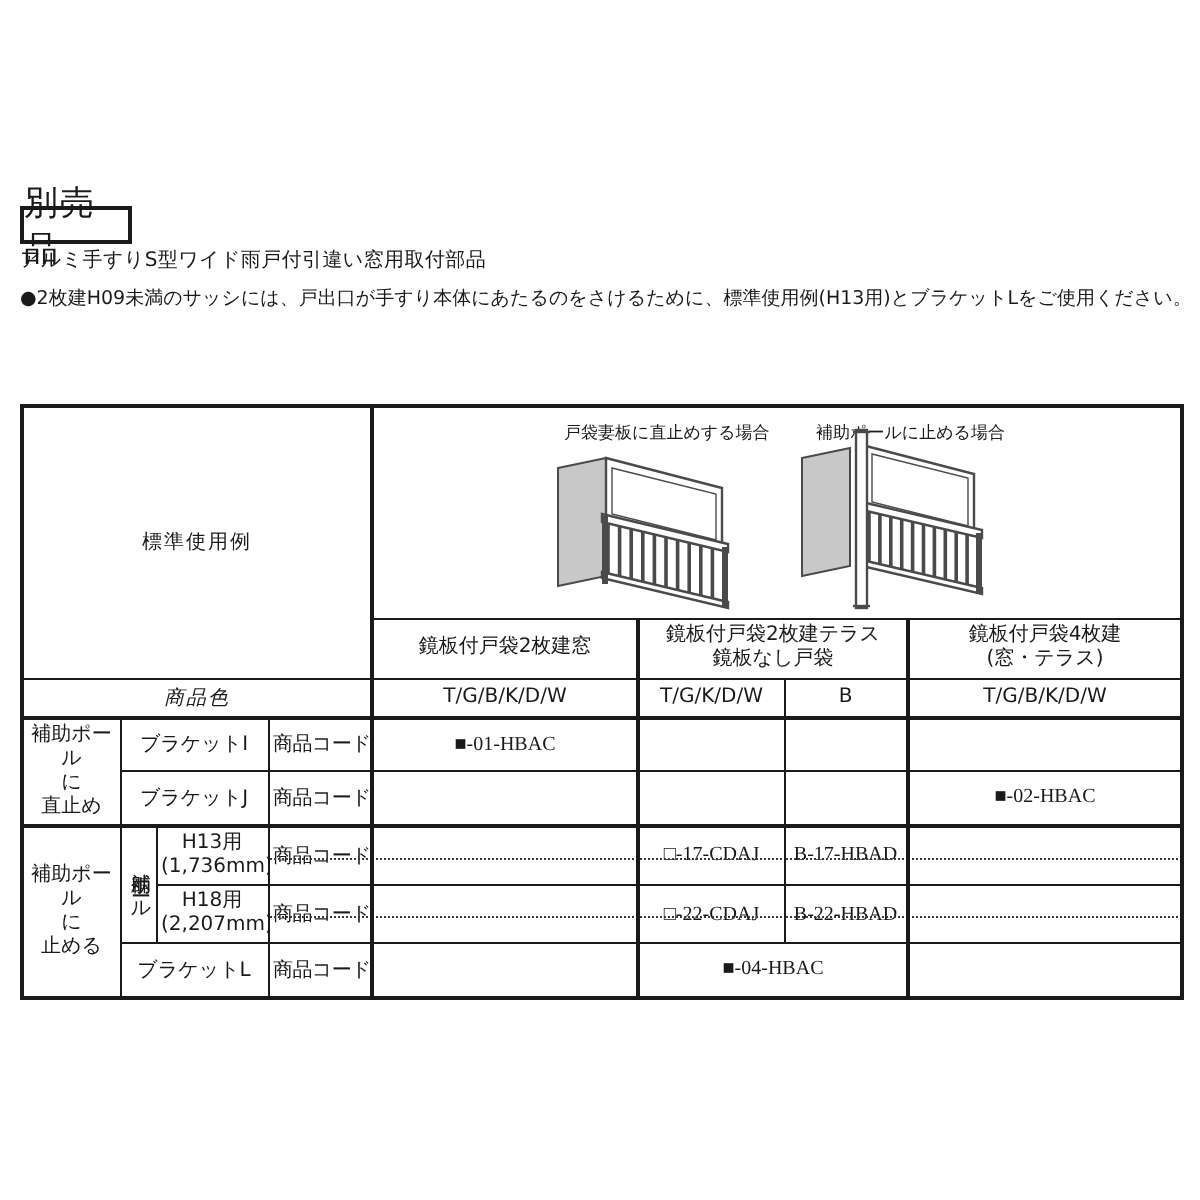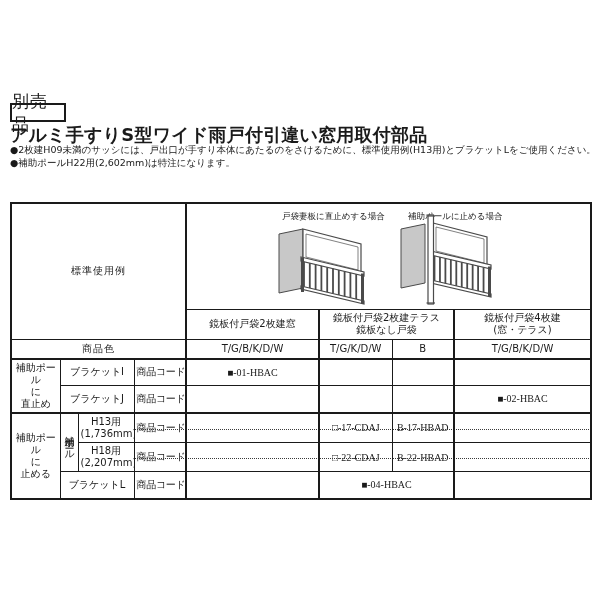--- a/index.html
+++ b/index.html
@@ -8,21 +8,21 @@
     width:600px; height:600px; position:relative; overflow:hidden;
     background:#ffffff; color:#1a1a1a;
     font-family:"DejaVu Sans","Liberation Sans",sans-serif;
   }
   .badge {
     position:absolute; left:10px; top:103px; width:56px; height:19px;
     border:2px solid #1a1a1a; display:flex; align-items:center; justify-content:center;
     font-size:17px; letter-spacing:1px;
   }
   .title {
-    position:absolute; left:10px; top:123px; font-size:18px; font-weight:700;
+    position:absolute; left:10px; top:123px; font-size:10px; font-weight:400;
     white-space:nowrap; letter-spacing:0.2px;
   }
   .notes { position:absolute; left:10px; top:143px; font-size:9.5px; line-height:13px; }
   .notes div { white-space:nowrap; }
 
   table.spec {
     position:absolute; left:10px; top:202px; width:580px;
     border-collapse:collapse; table-layout:fixed;
     border:2px solid #1a1a1a;
   }
@@ -33,21 +33,21 @@
   .br2 { border-right-width:2px !important; }
   .bb2 { border-bottom-width:2px !important; }
   .pre { white-space:pre-line; }
 
   .example { font-size:11px; letter-spacing:1px; }
   .illo { position:relative; }
   .cap { position:absolute; top:7px; font-size:8.5px; white-space:nowrap; }
   .ilsvg { position:absolute; }
 
   .hdr { font-size:10px; line-height:12.5px; }
-  .colorlbl { font-size:10px; letter-spacing:1px; }
+  .colorlbl { font-size:10px; letter-spacing:1px;font-style:italic; }
   .ccode { font-size:10px; }
   .group { font-size:10px; line-height:12px; }
   .vert {
     writing-mode:vertical-rl; text-orientation:mixed;
     font-size:9.5px; letter-spacing:1px; padding:2px 0;
   }
   .name { font-size:10px; }
   .name2 { font-size:10px; line-height:12px; }
   .codelbl {
     font-size:9.5px; text-align:left; vertical-align:top;
@@ -63,21 +63,20 @@
 </style>
 </head>
 <body>
 
 <div class="badge">別売品</div>
 
 <div class="title">アルミ手すりS型ワイド雨戸付引違い窓用取付部品</div>
 
 <div class="notes">
   <div>●2枚建H09未満のサッシには、戸出口が手すり本体にあたるのをさけるために、標準使用例(H13用)とブラケットLをご使用ください。</div>
-  <div>●補助ポールH22用(2,602mm)は特注になります。</div>
 </div>
 
 <table class="spec">
   <colgroup>
     <col style="width:49px">
       <col style="width:18px">
       <col style="width:56px">
       <col style="width:52px">
     <col style="width:133px">
       <col style="width:73px">

